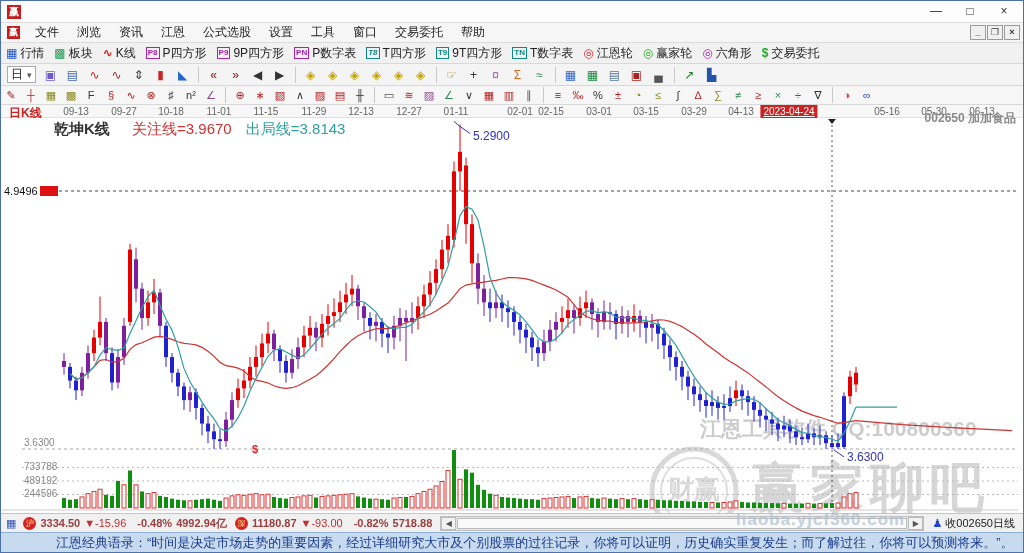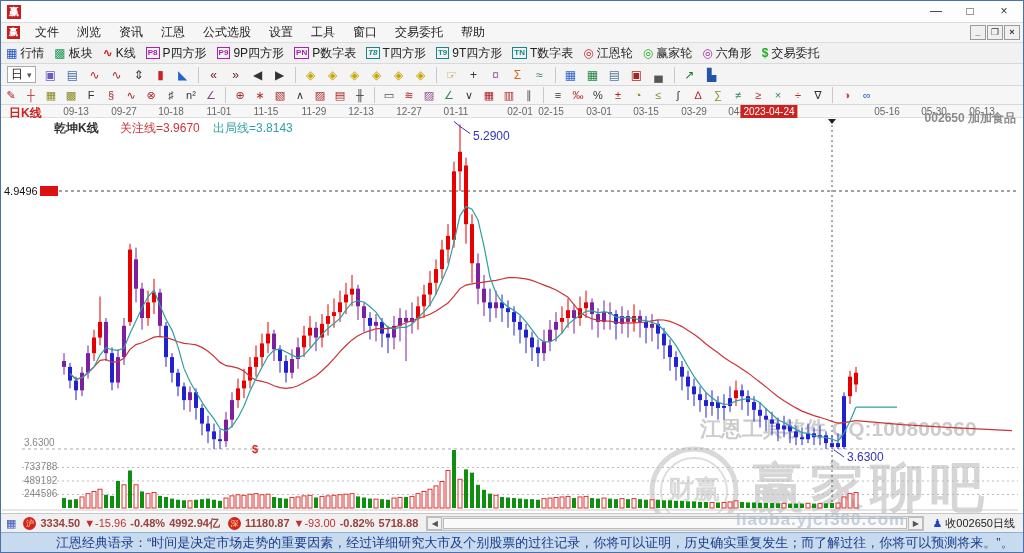--- a/index.html
+++ b/index.html
@@ -45,33 +45,33 @@
   
   .daterow { position:absolute; top:104px; left:0; width:100%; height:13px;
     background:#f7f7f7; border-bottom:1px solid #e0e0e0; }
   .kline-period-label { position:absolute; left:8px; top:0; color:#cc2222; font-weight:bold; font-size:12px; }
   .date-tick { position:absolute; top:1px; transform:translateX(-50%);
     font-size:10px; color:#666; white-space:nowrap; }
   .date-current { position:absolute; top:0; transform:translateX(-50%); background:#cc2222; color:#fff;
     font-size:10px; padding:0 3px; line-height:13px; white-space:nowrap; }
   
   .chart-region { position:absolute; top:117px; left:1px; width:1022px; height:395px; background:#fff; }
-  .legend { position:absolute; top:2px; left:52px; font-size:12px; white-space:nowrap; }
+  .legend { position:absolute; top:2px; left:52px; font-size:15px; white-space:nowrap; }
   .legend .l-name { color:#333; font-weight:bold; margin-right:18px; }
   .legend .l-watch { color:#cc3333; margin-right:10px; }
   .legend .l-exit { color:#2f9f9f; }
   .stock-label { position:absolute; top:-8px; right:8px; color:#8a8a8a; font-size:12px; font-weight:bold; }
   
   .statusbar { position:absolute; top:512px; left:0; width:100%; height:19px; background:#f0f0f0;
     border-top:1px solid #c6c6c6; display:flex; align-items:center; font-size:11px; }
   .sb-icon { margin:0 3px 0 5px; font-size:11px; color:#3355bb; }
   .idx-badge { width:13px; height:13px; border-radius:50%; background:#d42222; color:#ffe98a;
     font-size:8px; text-align:center; line-height:13px; margin:0 4px; flex:0 0 auto; }
   .idx-val { color:#994040; margin-right:4px;font-weight:bold; }
-  .idx-down { color:#c03030; margin-right:4px; }
+  .idx-down { color:#c03030; margin-right:11px; }
   .hscroll { flex:1 1 auto; height:15px; margin:0 4px; background:#e6e6e6;
     border:1px solid #c0c0c0; display:flex; align-items:center; position:relative; }
   .hs-arrow { width:15px; height:13px; background:#f2f2f2; border:1px solid #bbb; font-size:8px;
     line-height:12px; text-align:center; color:#555; flex:0 0 auto; }
   .hs-thumb { position:absolute; left:16px; right:16px; top:1px; height:11px; background:#fafafa;
     border:1px solid #bbb; }
   .sb-right { display:flex; align-items:center; margin:0 8px 0 4px; white-space:nowrap; }
   .sb-right .flag { color:#2244cc; margin-right:3px; font-size:11px; }
   
   .footer { position:absolute; top:531px; left:0; width:100%; height:21px; background:#c7daee;
@@ -272,21 +272,21 @@
     <span class="date-tick" style="left: 455px;">01-11</span>
     <span class="date-tick" style="left: 519px;">02-01</span>
     <span class="date-tick" style="left: 550px;">02-15</span>
     <span class="date-tick" style="left: 598px;">03-01</span>
     <span class="date-tick" style="left: 645px;">03-15</span>
     <span class="date-tick" style="left: 693px;">03-29</span>
     <span class="date-tick" style="left: 740px;">04-13</span>
     <span class="date-tick" style="left: 886px;">05-16</span>
     <span class="date-tick" style="left: 933px;">05-30</span>
     <span class="date-tick" style="left: 981px;">06-13</span>
-    <span class="date-current" style="left: 768px;">2023-04-24</span>
+    <span class="date-current" style="left: 788px; text-decoration: underline;">2023-04-24</span>
   </div>
 
 <div class="chart-region">
   <div class="stock-label">002650  加加食品</div>
   <div class="legend">
     <span class="l-name">乾坤K线</span>
     <span class="l-watch">关注线=3.9670</span>
     <span class="l-exit">出局线=3.8143</span>
   </div>
   <svg id="chart-svg" width="1022" height="395">

